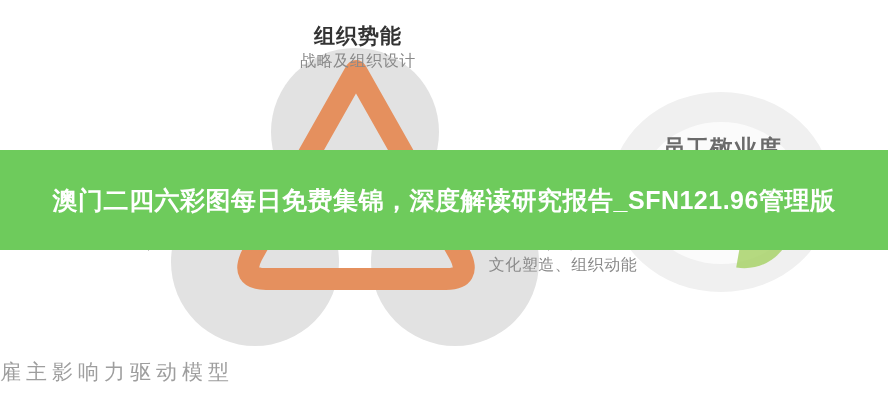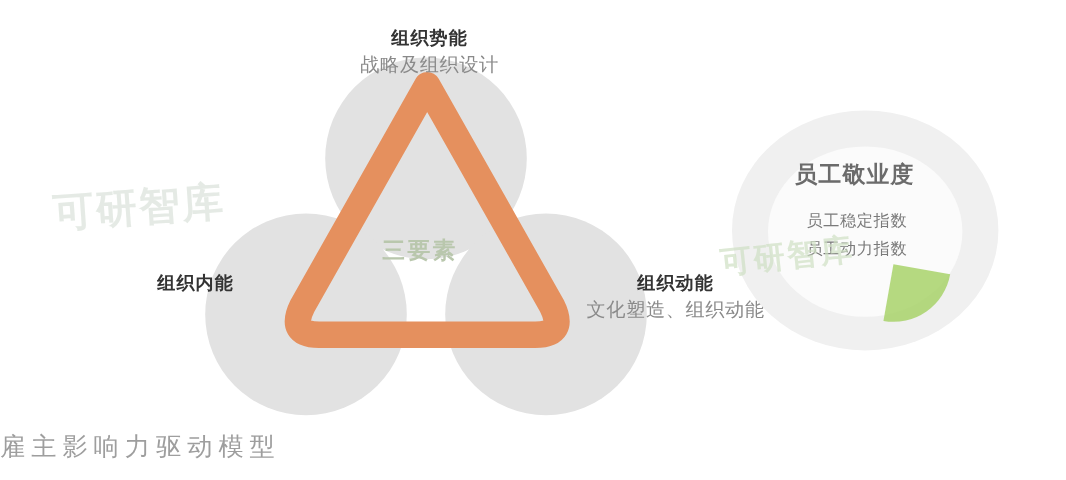--- a/index.html
+++ b/index.html
@@ -50,21 +50,21 @@
     text-align: center;
     font-size: 19px;
     letter-spacing: 2px;
     font-weight: 700;
     color: #b9c7ad;
   }
 
   
   .node-label { position: absolute; text-align: center; }
   .node-label .nl-title {
-    font-size: 15px;
+    font-size: 21px;
     font-weight: 700;
     color: #333333;
     letter-spacing: 1px;
     line-height: 1.15;
     white-space: nowrap;
   }
   .node-label .nl-sub {
     font-size: 16px;
     color: #8a8a8a;
     letter-spacing: 0.5px;
@@ -102,21 +102,21 @@
     height: 48px;
     border-radius: 0 0 60px 0;
     background: #a8d26a;
     transform: rotate(10deg);
     opacity: 0.85;
   }
   .right-heading {
     position: absolute;
     left: 662px;
     top: 133px;
-    font-size: 19px;
+    font-size: 23px;
     font-weight: 700;
     color: #6b6b6b;
     letter-spacing: 1px;
     white-space: nowrap;
   }
   .right-list {
     position: absolute;
     left: 672px;
     top: 172px;
     list-style: none;
@@ -268,14 +268,17 @@
       <li>员工稳定指数</li>
       <li>员工动力指数</li>
     </ul>
 
     <div class="wm-mid">可研智库</div>
 
     <div class="bottom-caption">雇主影响力驱动模型</div>
 
   </div>
 
+  <div id="overlay-band">
+    <div id="overlay-text">澳门二四六彩图每日免费集锦，深度解读研究报告_SFN121.96管理版</div>
+  </div>
 
 </div>
 
 </body></html>

